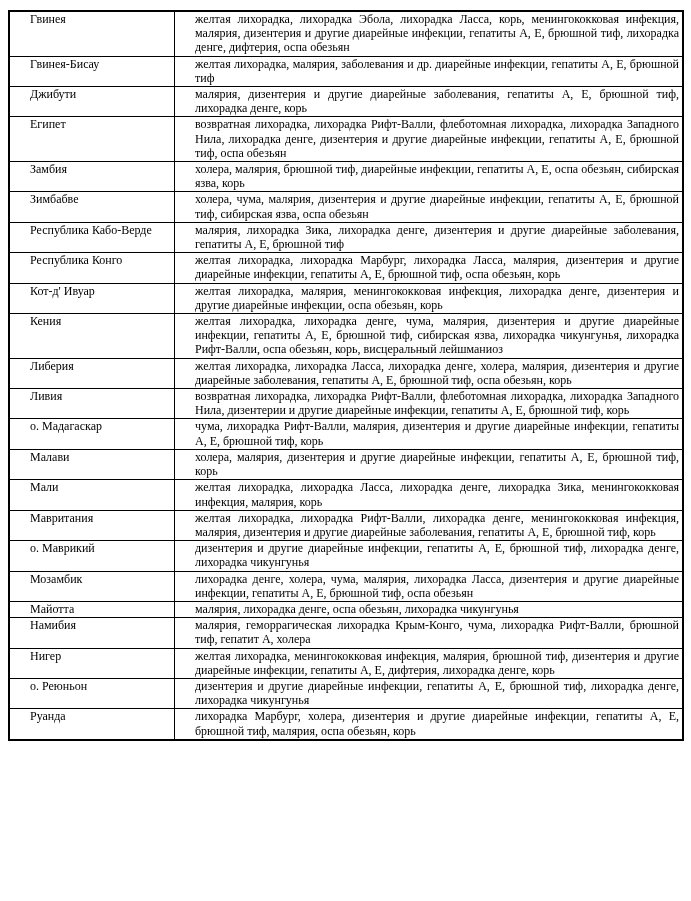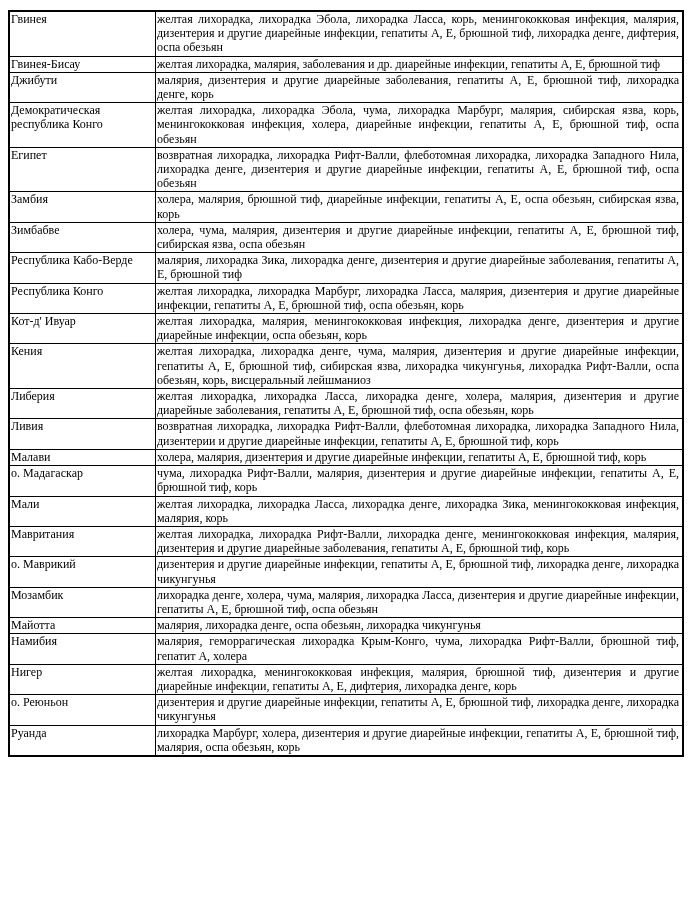--- a/index.html
+++ b/index.html
@@ -23,21 +23,21 @@
     width: 676px;
     border: 2px solid #000000;
   }
   table.disease-table td {
     border: 1px solid #000000;
     vertical-align: top;
     font-family: "Liberation Serif", "DejaVu Serif", serif;
     font-size: 12px;
     line-height: 14.2px;
     color: #000000;
-    padding: 0px 3px 1px 1px;
+    padding: 0px 3px 1px 20px;
     word-wrap: break-word;
   }
   td.country-cell {
     width: 141px;
     text-align: left;
   }
   td.diseases-cell {
     text-align: justify;
   }
 </style>
@@ -51,24 +51,20 @@
           <td class="country-cell">Гвинея</td>
           <td class="diseases-cell">желтая лихорадка, лихорадка Эбола, лихорадка Ласса, корь, менингококковая инфекция, малярия, дизентерия и другие диарейные инфекции, гепатиты А, Е, брюшной тиф, лихорадка денге, дифтерия, оспа обезьян</td>
         </tr>
         <tr>
           <td class="country-cell">Гвинея-Бисау</td>
           <td class="diseases-cell">желтая лихорадка, малярия, заболевания и др. диарейные инфекции, гепатиты А, Е, брюшной тиф</td>
         </tr>
         <tr>
           <td class="country-cell">Джибути</td>
           <td class="diseases-cell">малярия, дизентерия и другие диарейные заболевания, гепатиты А, Е, брюшной тиф, лихорадка денге, корь</td>
-        </tr>
-        <tr>
-          <td class="country-cell">Демократическая республика Конго</td>
-          <td class="diseases-cell">желтая лихорадка, лихорадка Эбола, чума, лихорадка Марбург, малярия, сибирская язва, корь, менингококковая инфекция, холера, диарейные инфекции, гепатиты А, Е, брюшной тиф, оспа обезьян</td>
         </tr>
         <tr>
           <td class="country-cell">Египет</td>
           <td class="diseases-cell">возвратная лихорадка, лихорадка Рифт-Валли, флеботомная лихорадка, лихорадка Западного Нила, лихорадка денге, дизентерия и другие диарейные инфекции, гепатиты А, Е, брюшной тиф, оспа обезьян</td>
         </tr>
         <tr>
           <td class="country-cell">Замбия</td>
           <td class="diseases-cell">холера, малярия, брюшной тиф, диарейные инфекции, гепатиты А, Е, оспа обезьян, сибирская язва, корь</td>
         </tr>
         <tr>
@@ -93,26 +89,26 @@
         </tr>
         <tr>
           <td class="country-cell">Либерия</td>
           <td class="diseases-cell">желтая лихорадка, лихорадка Ласса, лихорадка денге, холера, малярия, дизентерия и другие диарейные заболевания, гепатиты А, Е, брюшной тиф, оспа обезьян, корь</td>
         </tr>
         <tr>
           <td class="country-cell">Ливия</td>
           <td class="diseases-cell">возвратная лихорадка, лихорадка Рифт-Валли, флеботомная лихорадка, лихорадка Западного Нила, дизентерии и другие диарейные инфекции, гепатиты А, Е, брюшной тиф, корь</td>
         </tr>
         <tr>
+          <td class="country-cell">о. Мадагаскар</td>
+          <td class="diseases-cell">чума, лихорадка Рифт-Валли, малярия, дизентерия и другие диарейные инфекции, гепатиты А, Е, брюшной тиф, корь</td>
+        </tr>
+        <tr>
           <td class="country-cell">Малави</td>
           <td class="diseases-cell">холера, малярия, дизентерия и другие диарейные инфекции, гепатиты А, Е, брюшной тиф, корь</td>
-        </tr>
-        <tr>
-          <td class="country-cell">о. Мадагаскар</td>
-          <td class="diseases-cell">чума, лихорадка Рифт-Валли, малярия, дизентерия и другие диарейные инфекции, гепатиты А, Е, брюшной тиф, корь</td>
         </tr>
         <tr>
           <td class="country-cell">Мали</td>
           <td class="diseases-cell">желтая лихорадка, лихорадка Ласса, лихорадка денге, лихорадка Зика, менингококковая инфекция, малярия, корь</td>
         </tr>
         <tr>
           <td class="country-cell">Мавритания</td>
           <td class="diseases-cell">желтая лихорадка, лихорадка Рифт-Валли, лихорадка денге, менингококковая инфекция, малярия, дизентерия и другие диарейные заболевания, гепатиты А, Е, брюшной тиф, корь</td>
         </tr>
         <tr>

